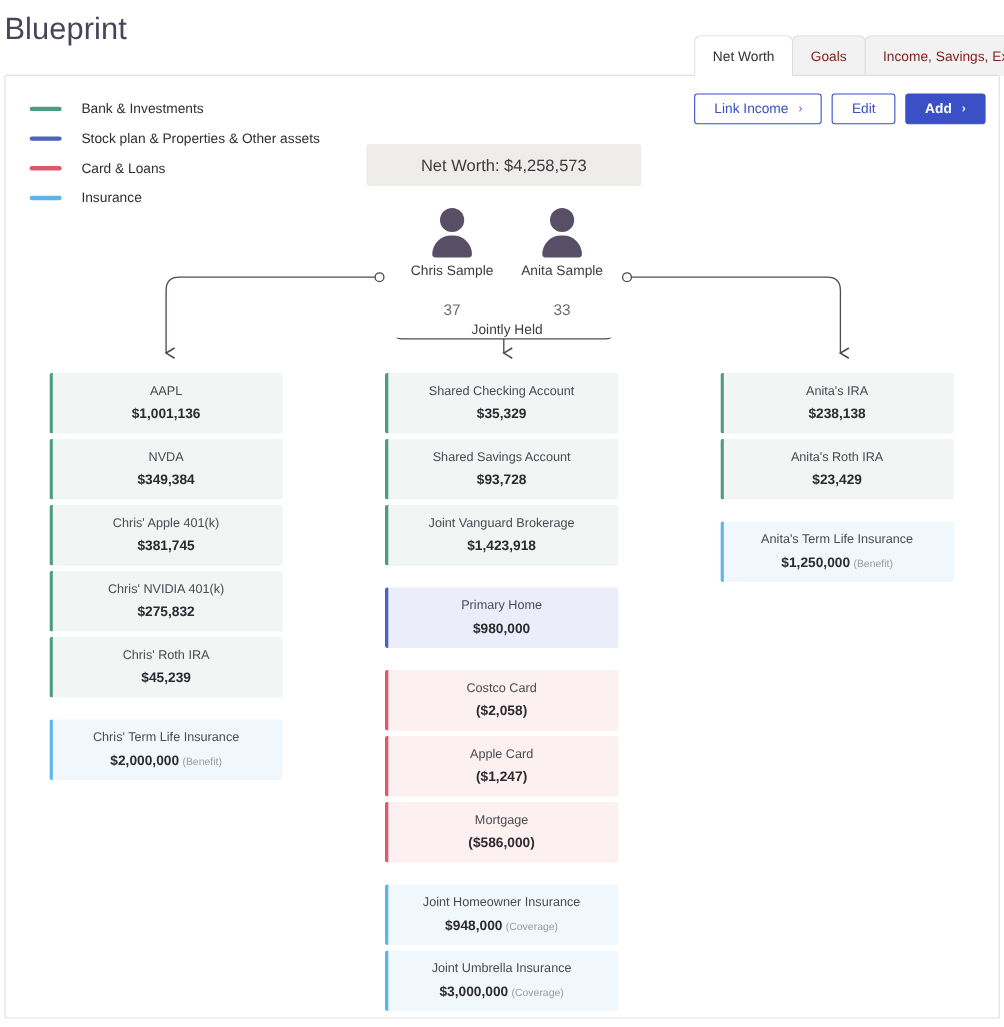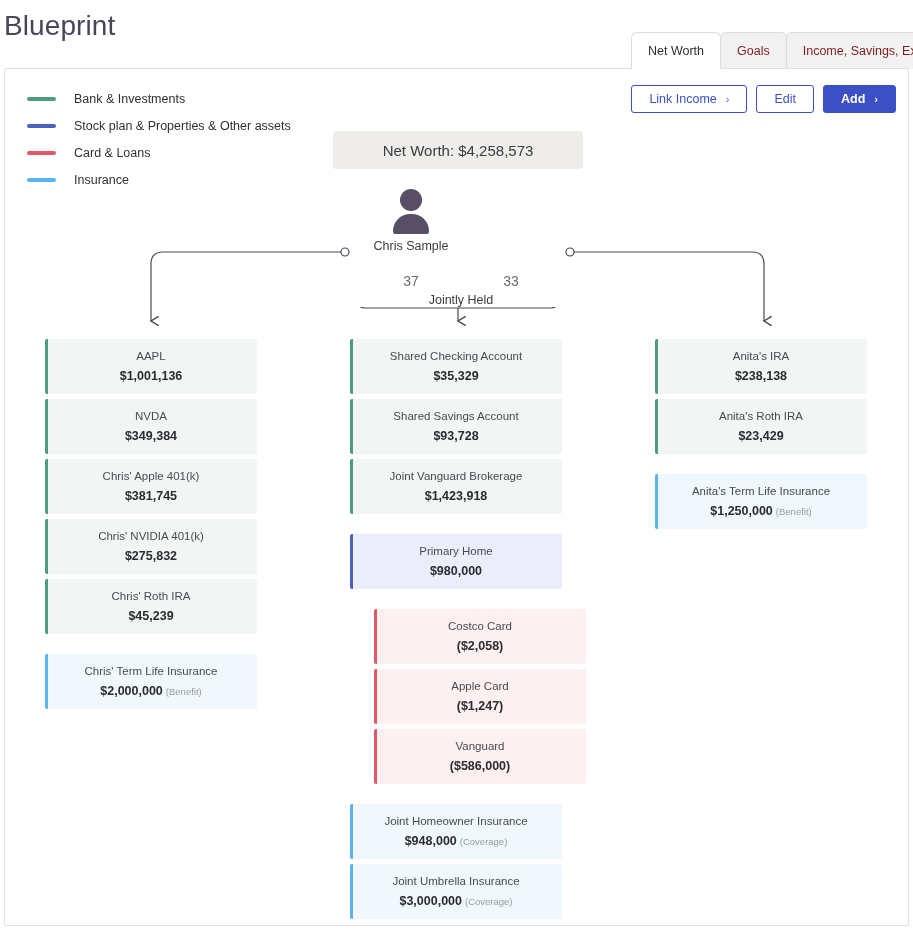--- a/index.html
+++ b/index.html
@@ -140,21 +140,21 @@
   .card .c-name { font-size: 11.5px; color: #4a4a52; margin-bottom: 7px; }
   .card .c-val  { font-size: 12.5px; font-weight: 700; color: #2b2b31; }
   .card .c-sub  { font-size: 9.5px; font-weight: 400; color: #9a9aa2; margin-left: 3px; }
   .gap { height: 15px; }
 
   
   .card.bank      { background: #f1f5f3; }
   .card.bank::before      { background: #4d9b83; }
   .card.property  { background: #ecedfa; }
   .card.property::before  { background: #4c62c0; }
-  .card.loan      { background: #fdf0f1; margin-left: 24px; }
+  .card.loan      { background: #fdf0f1; }
   .card.loan::before      { background: #e0596a; }
   .card.insurance { background: #f0f7fd; }
   .card.insurance::before { background: #5cb4ef; }
 </style>
 </head>
 <body>
 
 <div id="root">
 
   <div class="page-title">Blueprint</div>
@@ -221,20 +221,27 @@
 
     <div class="person chris">
       <div class="avatar">
         <div class="head"></div>
         <div class="body"></div>
       </div>
       <div class="person-name">Chris Sample</div>
     </div>
     <div class="person-age chris">37</div>
 
+    <div class="person anita">
+      <div class="avatar">
+        <div class="head"></div>
+        <div class="body"></div>
+      </div>
+      <div class="person-name">Anita Sample</div>
+    </div>
     <div class="person-age anita">33</div>
 
     <div class="jointly-label">Jointly Held</div>
 
     <div class="col left" id="col-left">
         <div class="card bank">
           <div class="c-name">AAPL</div>
           <div class="c-val"><span>$1,001,136</span></div>
         </div>
         <div class="card bank">
@@ -280,21 +287,21 @@
         <div class="gap"></div>
         <div class="card loan">
           <div class="c-name">Costco Card</div>
           <div class="c-val"><span>($2,058)</span></div>
         </div>
         <div class="card loan">
           <div class="c-name">Apple Card</div>
           <div class="c-val"><span>($1,247)</span></div>
         </div>
         <div class="card loan">
-          <div class="c-name">Vanguard</div>
+          <div class="c-name">Mortgage</div>
           <div class="c-val"><span>($586,000)</span></div>
         </div>
         <div class="gap"></div>
         <div class="card insurance">
           <div class="c-name">Joint Homeowner Insurance</div>
           <div class="c-val"><span>$948,000</span><span class="c-sub">(Coverage)</span></div>
         </div>
         <div class="card insurance">
           <div class="c-name">Joint Umbrella Insurance</div>
           <div class="c-val"><span>$3,000,000</span><span class="c-sub">(Coverage)</span></div>

